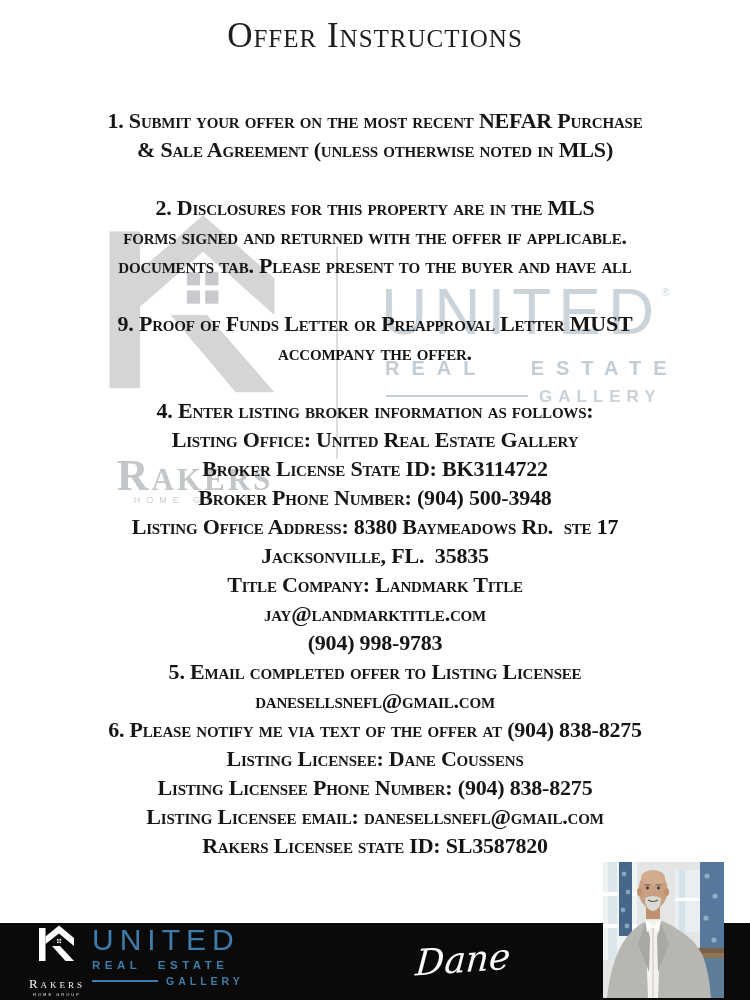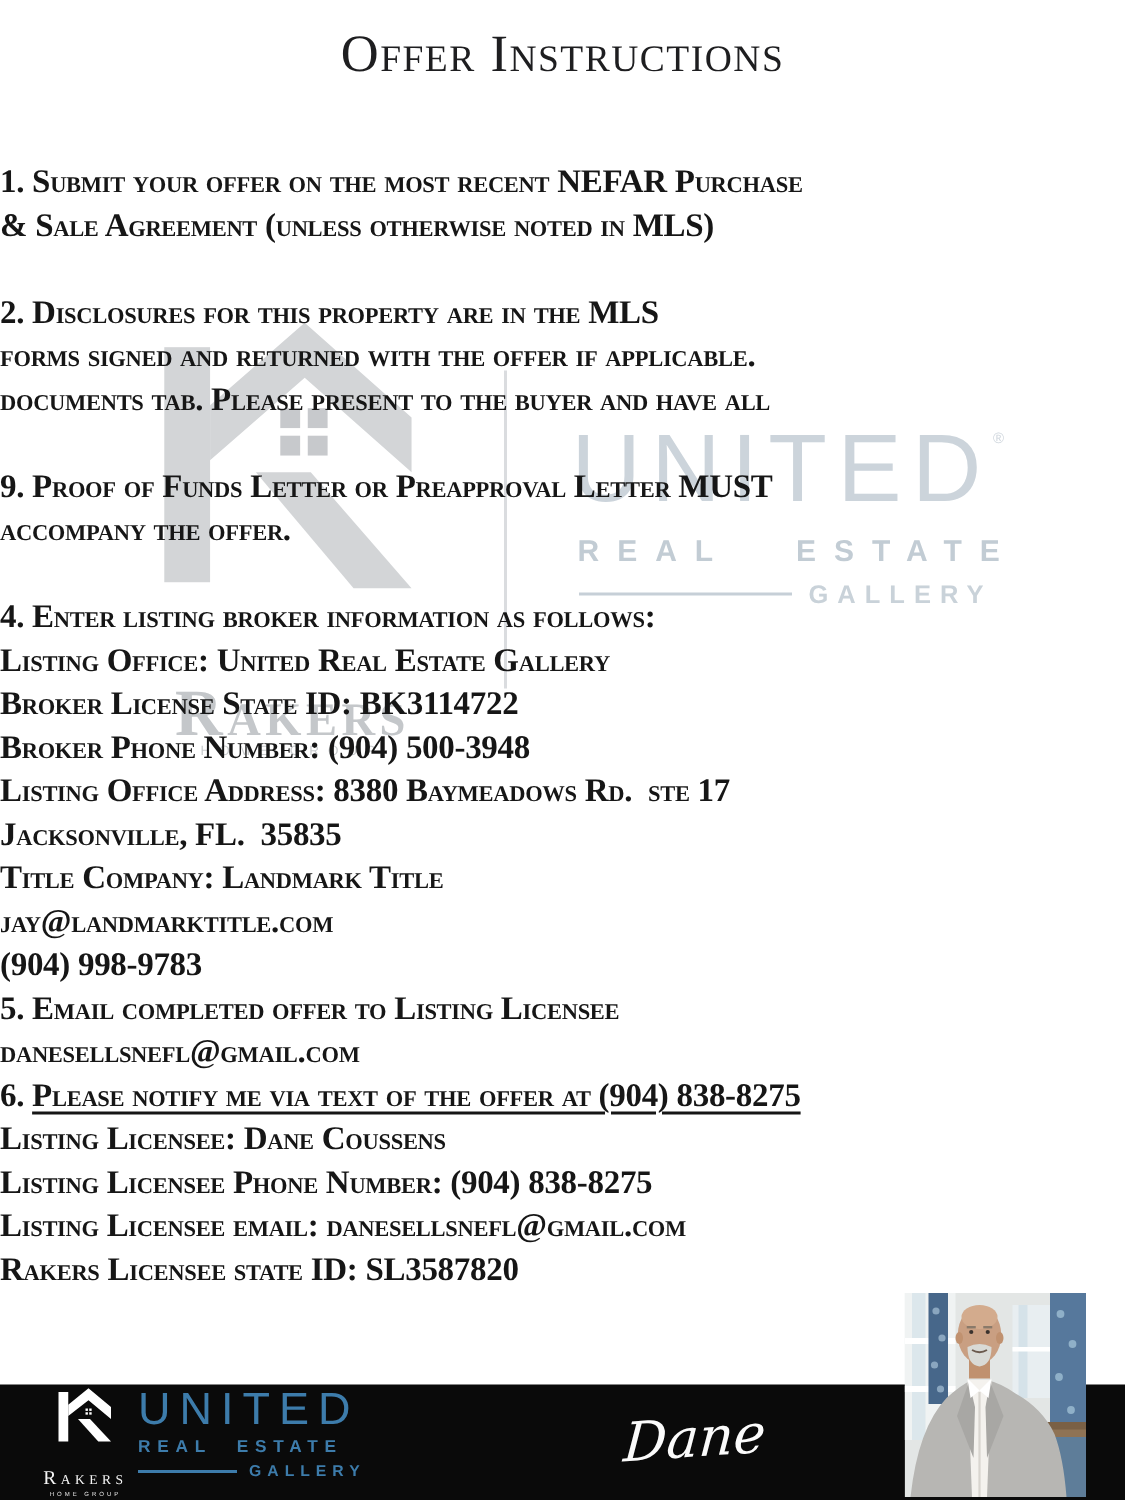--- a/index.html
+++ b/index.html
@@ -17,26 +17,26 @@
   .wm-reg{left:662px;top:287px;font-family:"Liberation Sans",sans-serif;font-size:10px;color:#cfd6dd;}
   .wm-united-tag{left:385px;top:357px;font-family:"Liberation Sans",sans-serif;
         font-size:20px;font-weight:600;letter-spacing:12px;word-spacing:26px;color:#c2ccd4;}
   .wm-gallery-line{left:386px;top:395px;width:142px;height:2px;background:#c6cfd7;}
   .wm-gallery{left:539px;top:387px;font-family:"Liberation Sans",sans-serif;
         font-size:17px;font-weight:600;letter-spacing:6px;color:#c9d2d9;}
   
   .content{position:absolute;inset:0;z-index:1;}
   .title{position:absolute;top:16px;left:0;width:750px;text-align:center;
         font-size:35px;font-weight:400;font-variant:small-caps;letter-spacing:1px;color:#1e1e20;}
-  .doc-body{position:absolute;top:106px;left:0;width:750px;
+  .doc-body{position:absolute;top:106px;left:0;width:750px;text-align:center;
         color:var(--text,#161616);}
   .para{margin:0 0 29px 0;}
   .line{height:29px;line-height:29px;font-size:22px;font-weight:700;
         font-variant:small-caps;letter-spacing:-0.2px;white-space:pre;}
-  .line .u{text-decoration:underline;text-decoration-thickness:2px;text-underline-offset:4px;}
+  .line .u{text-decoration-thickness:2px;text-underline-offset:4px;}
   
   .footer-band{position:absolute;left:0;top:923px;width:750px;height:77px;
         background:var(--band,#0a0a0a);z-index:2;}
   .f-item{position:absolute;z-index:3;}
   .f-rakers{left:26px;top:925px;width:62px;text-align:center;color:#f5f5f5;}
   .f-rakers-name{font-size:13px;font-variant:small-caps;letter-spacing:3px;margin-top:1px;}
   .f-rakers-sub{font-size:4px;letter-spacing:2px;font-family:"Liberation Sans",sans-serif;color:#e8e8e8;}
   .f-united{left:92px;top:925px;font-family:"Liberation Sans",sans-serif;}
   .f-united-brand{font-size:30px;font-weight:400;letter-spacing:6px;line-height:1;color:var(--accent,#3d7cab);}
   .f-united-tag{margin-top:4px;font-size:11.5px;font-weight:600;letter-spacing:4.5px;word-spacing:9px;color:var(--accent,#3d7cab);}

